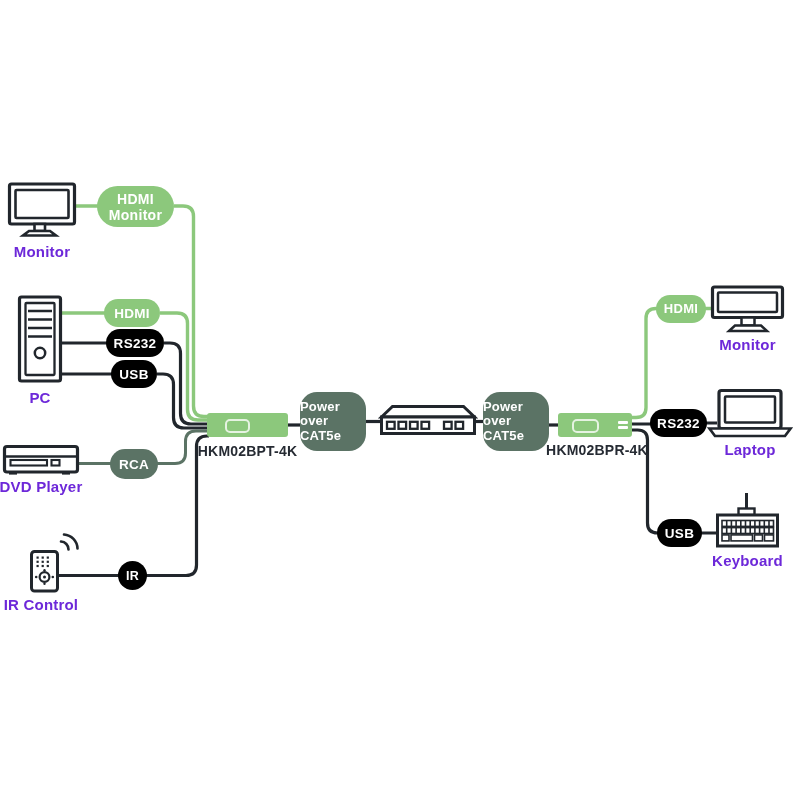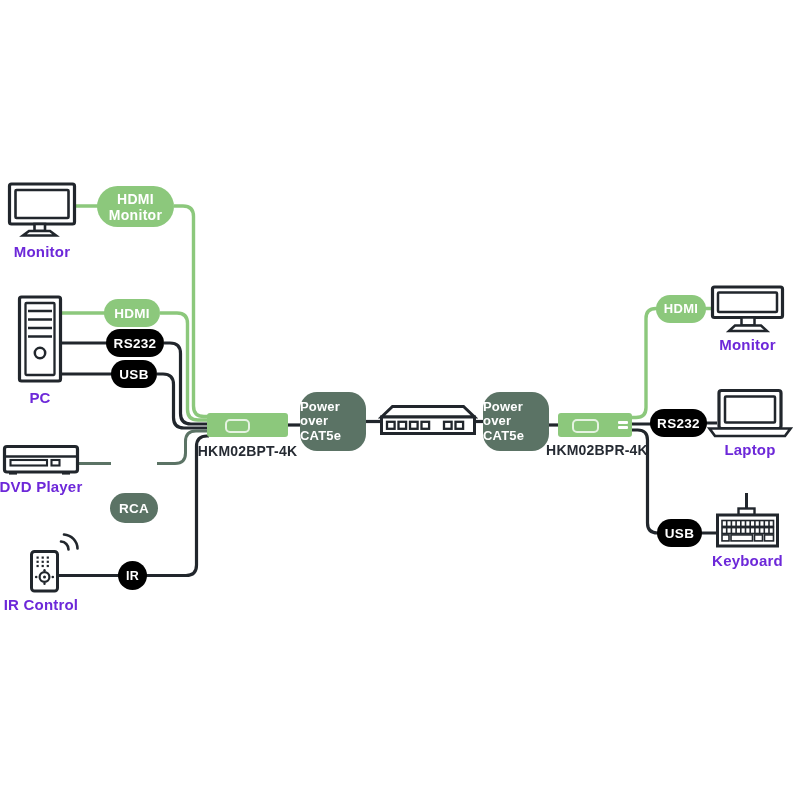--- a/index.html
+++ b/index.html
@@ -8,21 +8,21 @@
     font-family:"Liberation Sans", sans-serif;color:#262b33;
   }
   .stage svg{position:absolute;left:0;top:0;}
   .abs{position:absolute;box-sizing:border-box;}
   .pill{
     display:flex;align-items:center;justify-content:center;text-align:center;
     color:#ffffff;font-weight:700;border-radius:999px;letter-spacing:.3px;
   }
   .pill.green{background:#8cc87c;}
   .pill.black{background:#000000;}
-  .pill.sage{background:#5b7365;margin-top:44px;}
+  .pill.sage{background:#5b7365;}
   .devlabel{
     font-weight:700;font-size:15px;text-align:center;letter-spacing:.2px;color:#6d28d9;
   }
   .boxlabel{font-weight:700;font-size:14px;text-align:center;letter-spacing:.2px;color:#262b33;}
   .endpoint{background:#8cc87c;border-radius:3px;}
   .port-outline{position:absolute;border:2px solid rgba(255,255,255,.78);border-radius:5px;}
   .eqbar{position:absolute;background:#ffffff;border-radius:1px;}
   .poc{
     background:#5b7365;border-radius:17px;color:#ffffff;display:flex;flex-direction:column;
     align-items:flex-start;justify-content:center;font-weight:700;font-size:13px;line-height:14.5px;

